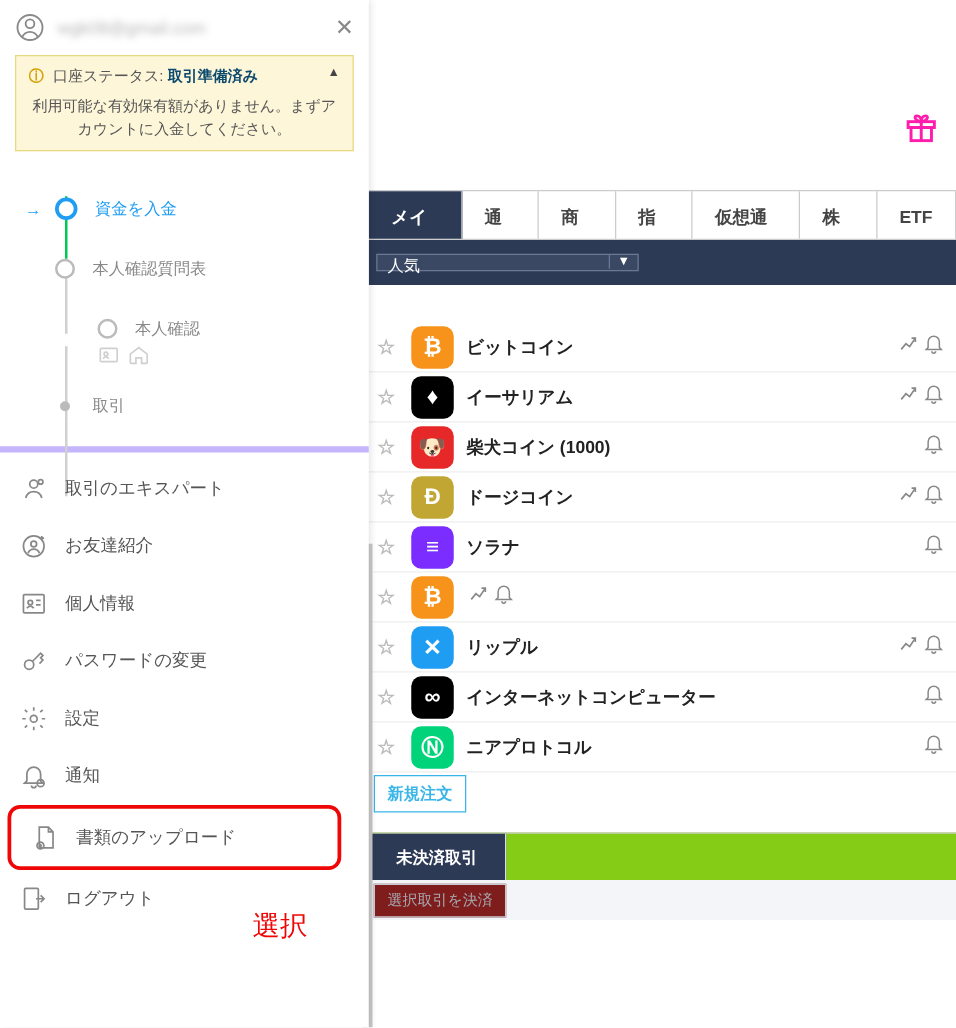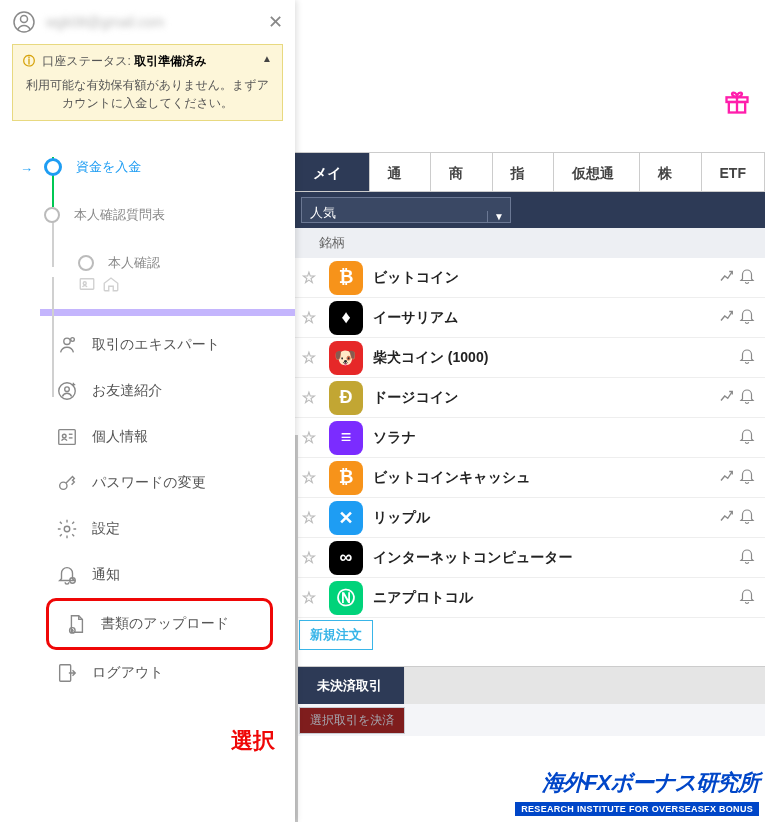--- a/index.html
+++ b/index.html
@@ -9,21 +9,21 @@
 .left-panel { position: absolute; left: 0; top: 0; width: 295px; height: 822px; background: #fff; z-index: 50; box-shadow: 2px 0 6px rgba(0,0,0,.12); }
 
 .user-row { display: flex; align-items: center; padding: 10px 12px; position: relative; }
 .user-row svg.avatar { width: 24px; height: 24px; color: #8a8a8a; }
 .user-row .email { flex: 1; margin-left: 10px; color: #b8b8b8; font-size: 14px; filter: blur(3px); }
 .close-x { font-size: 18px; color: #888; cursor: pointer; font-weight: 300; }
 
 .status-box { margin: 0 12px 4px; background: #fdf6d9; border: 1px solid #e8d980; padding: 8px 10px; position: relative; font-size: 12px; }
 .status-box .line1 { color: #555; }
 .status-box .line1 .info-i { color: #d6a20a; font-weight: bold; margin-right: 4px; }
-.status-box .line1 .status-val { color: #000000; font-weight: bold; }
+.status-box .line1 .status-val { color: #0c4a6e; font-weight: bold; }
 .status-box .caret { position: absolute; right: 10px; top: 8px; font-size: 10px; color: #444; }
 .status-box .line2 { font-size: 12px; color: #555; text-align: center; margin-top: 6px; line-height: 1.5; }
 
 .steps { padding: 18px 0 4px 44px; position: relative; }
 .step-line { position: absolute; left: 52px; top: 30px; width: 2px; background: #d0d0d0; }
 .step-line.l1 { top: 32px; height: 50px; background: #00c853; }
 .step-line.l2 { top: 92px; height: 50px; }
 .step-line.l3 { top: 152px; height: 60px; }
 .step-line.l4 { top: 212px; height: 60px; }
 .step { display: flex; align-items: center; height: 48px; font-size: 13px; position: relative; }
@@ -32,57 +32,57 @@
 .step .dot.active { border-color: #1e9df3; width: 18px; height: 18px; border-width: 3px; }
 .step .dot.end  { background: #bbb; border-color: #bbb; width: 8px; height: 8px; margin-left: 4px; margin-right: 18px; }
 .step.done-txt { color: #00c853; }
 .step.active-txt { color: #1e9df3; }
 .step.pending-txt { color: #888; }
 .step .arrow { position: absolute; left: -24px; color: #1e9df3; font-weight: bold; }
 .sub-step { margin-left: 34px; text-align: right; }
 .sub-icons { margin-left: 34px; display: flex; gap: 6px; margin-top: -12px; margin-bottom: 8px; }
 .sub-icons svg { width: 18px; height: 18px; color: #d0d0d0; }
 
-.menu { list-style: none; padding: 6px 16px 0 0; border-top: 7px solid #c4b5fd; margin-top: 4px; margin-left: 40px; }
+.menu { list-style: none; padding: 6px 16px 0 0; border-top: 5px solid #c4b5fd; margin-top: 4px; }
 .menu li { display: flex; align-items: center; padding: 12px 16px; font-size: 14px; color: #555; cursor: pointer; gap: 14px; position: relative; }
 .menu li svg { width: 22px; height: 22px; color: #888; flex: 0 0 auto; }
 .menu li.highlight { border: 3px solid #ef0707; border-radius: 10px; margin: 0 6px; }
 
-.annot { position: absolute; left: 202px; top: 726px; color: #ef0707; font-size: 22px; font-weight: 700; z-index: 60; margin-left: 29px; }
+.annot { position: absolute; left: 202px; top: 726px; color: #ef0707; font-size: 22px; font-weight: 400; z-index: 60; }
 
 .scroll-hint { position: absolute; left: 290px; top: 435px; bottom: 0; width: 8px; background: #c8c8c8; }
 
 
 .main { position: absolute; left: 295px; right: 0; top: 0; bottom: 0; }
 
 .gift { position: absolute; right: 14px; top: 88px; width: 28px; height: 28px; color: #ff1eac; }
 .gift svg { width: 28px; height: 28px; }
 
 .tabs { position: absolute; left: 0; right: 0; top: 152px; height: 40px; background: #fff; border-top: 1px solid #ccc; border-bottom: 1px solid #ccc; display: flex; }
 .tabs .tab { padding: 0 18px; line-height: 40px; font-size: 14px; color: #444; border-right: 1px solid #ccc; cursor: pointer; font-weight: bold; }
 .tabs .tab.active { background: #2d3a56; color: #fff; }
 
 .filter-bar { position: absolute; left: 0; right: 0; top: 192px; height: 36px; background: #2d3a56; display: flex; align-items: center; padding: 0 6px; }
-.filter-bar .sel { background: #3a4864; color: #fff; font-size: 13px; height: 26px; min-width: 210px; border: 1px solid #6b7894; display: flex; align-items: flex-end; padding: 0 8px; position: relative; }
+.filter-bar .sel { background: #3a4864; color: #fff; font-size: 13px; height: 14px; min-width: 210px; border: 1px solid #6b7894; display: flex; align-items: flex-start; padding: 0 8px; position: relative; }
 .filter-bar .sel .sel-caret { position: absolute; right: 6px; font-size: 10px; color: #fff; border-left: 1px solid #6b7894; padding-left: 6px; }
 
 .col-head { position: absolute; left: 0; right: 0; top: 228px; height: 30px; background: #edeff3; display: flex; align-items: center; padding-left: 24px; font-size: 13px; color: #666; }
 
 .rows { position: absolute; left: 0; right: 0; top: 258px; }
 .row { display: flex; align-items: center; height: 40px; border-bottom: 1px solid #eee; padding: 0 8px 0 4px; font-size: 14px; color: #222; font-weight: 600; }
 .row .star { width: 20px; text-align: center; color: #bbb; font-size: 16px; cursor: pointer; }
 .row .coin { width: 34px; height: 34px; border-radius: 8px; margin: 0 10px; display: flex; align-items: center; justify-content: center; color: #fff; font-weight: bold; font-size: 18px; }
 .row .name { flex: 1; }
 .row .ri { width: 20px; color: #888; font-size: 16px; cursor: pointer; text-align: center; }
 .row .ri svg { width: 18px; height: 18px; }
 
 .order-btns { position: absolute; left: 0; top: 620px; display: flex; gap: 28px; padding-left: 4px; }
 .order-btns button { background: #fff; border: 1px solid #39b5e8; color: #39b5e8; font-size: 13px; font-weight: bold; padding: 5px 10px; cursor: pointer; }
 
-.sub-tabs { position: absolute; left: 0; right: 0; top: 666px; height: 38px; background: #e5e5e5; border-top: 1px solid #ccc; display: flex; }
+.sub-tabs { position: absolute; left: 0; right: 0; top: 666px; height: 38px; background: #84cc16; border-top: 1px solid #ccc; display: flex; }
 .sub-tabs .st { padding: 0 22px; line-height: 38px; font-size: 13px; border-right: 1px solid #ddd; color: #444; font-weight: bold; cursor: pointer; }
 .sub-tabs .st.active { background: #2d3a56; color: #fff; }
 
 .close-bar { position: absolute; left: 0; right: 0; top: 704px; height: 32px; background: #f4f5f8; display: flex; align-items: center; }
 .close-bar button { margin-left: 4px; background: #7f1d1d; color: #a5a8b0; font-size: 12px; border: 1px solid #c9cbd2; padding: 4px 10px; cursor: not-allowed; }
 
 .footer-brand { position: absolute; right: 6px; bottom: 6px; text-align: right; }
 .footer-brand .jp { color: #0046c8; font-size: 22px; font-weight: 900; font-style: italic; letter-spacing: -1px; }
 .footer-brand .en { background: #0046c8; color: #fff; font-size: 9px; font-weight: bold; padding: 2px 6px; display: inline-block; letter-spacing: 0.3px; }
 </style>
@@ -110,23 +110,20 @@
     <div class="tab">ETF</div>
   </div>
 
   <div class="filter-bar">
     <div class="sel">
       <span>人気</span>
       <span class="sel-caret">▼</span>
     </div>
   </div>
 
-  <div class="col-head">
-    <span>銘柄</span>
-  </div>
 
   <div class="rows" id="rows">
       <div class="row">
         <span class="star">☆</span>
         <span class="coin" style="background:#f7931a">₿</span>
         <span class="name">ビットコイン</span>
         <span class="ri"><svg viewBox="0 0 24 24" fill="none" stroke="currentColor" stroke-width="1.8">
             <path d="M4 18l5-6 4 3 6-9"></path>
             <path d="M15 6h4v4"></path>
           </svg></span>
@@ -177,21 +174,20 @@
         <span class="name">ソラナ</span>
         <span class="ri"></span>
         <span class="ri"><svg viewBox="0 0 24 24" fill="none" stroke="currentColor" stroke-width="1.6">
             <path d="M6 16V10a6 6 0 0 1 12 0v6l2 2H4z"></path>
             <path d="M10 20a2 2 0 0 0 4 0"></path>
           </svg></span>
       </div>
       <div class="row">
         <span class="star">☆</span>
         <span class="coin" style="background:#f7931a">₿</span>
-        <span class="name">ビットコインキャッシュ</span>
         <span class="ri"><svg viewBox="0 0 24 24" fill="none" stroke="currentColor" stroke-width="1.8">
             <path d="M4 18l5-6 4 3 6-9"></path>
             <path d="M15 6h4v4"></path>
           </svg></span>
         <span class="ri"><svg viewBox="0 0 24 24" fill="none" stroke="currentColor" stroke-width="1.6">
             <path d="M6 16V10a6 6 0 0 1 12 0v6l2 2H4z"></path>
             <path d="M10 20a2 2 0 0 0 4 0"></path>
           </svg></span>
       </div>
       <div class="row">
@@ -234,24 +230,20 @@
   </div>
 
   <div class="sub-tabs">
     <div class="st active">未決済取引</div>
   </div>
 
   <div class="close-bar">
     <button>選択取引を決済</button>
   </div>
 
-  <div class="footer-brand">
-    <div class="jp">海外FXボーナス研究所</div>
-    <div class="en">RESEARCH INSTITUTE FOR OVERSEASFX BONUS</div>
-  </div>
 
 </div>
 
 <div class="scroll-hint"></div>
 
 <div class="left-panel">
 
   <div class="user-row">
     <svg class="avatar" viewBox="0 0 24 24" fill="none" stroke="currentColor" stroke-width="1.5">
         <circle cx="12" cy="12" r="10"></circle>
@@ -294,20 +286,24 @@
     <div class="sub-icons">
       <svg viewBox="0 0 24 24" fill="none" stroke="currentColor" stroke-width="1.8">
           <rect x="3" y="5" width="18" height="14" rx="1"></rect>
           <circle cx="9" cy="11" r="2"></circle>
           <path d="M6 16c1-1.5 2-2 3-2s2 .5 3 2"></path>
         </svg>
       <svg viewBox="0 0 24 24" fill="none" stroke="currentColor" stroke-width="1.8">
           <path d="M3 11l9-7 9 7v9a1 1 0 0 1-1 1h-5v-6h-6v6H4a1 1 0 0 1-1-1z"></path>
         </svg>
     </div>
+    <div class="step pending-txt">
+      <span class="dot end"></span>
+        <span>取引</span>
+    </div>
   </div>
 
   <ul class="menu">
     <li>
       <svg viewBox="0 0 24 24" fill="none" stroke="currentColor" stroke-width="1.5">
           <circle cx="12" cy="8" r="3.5"></circle>
           <path d="M5 20c1-4 4-5.5 7-5.5s6 1.5 7 5.5"></path>
           <circle cx="18" cy="6" r="2"></circle>
         </svg>
       <span>取引のエキスパート</span>

